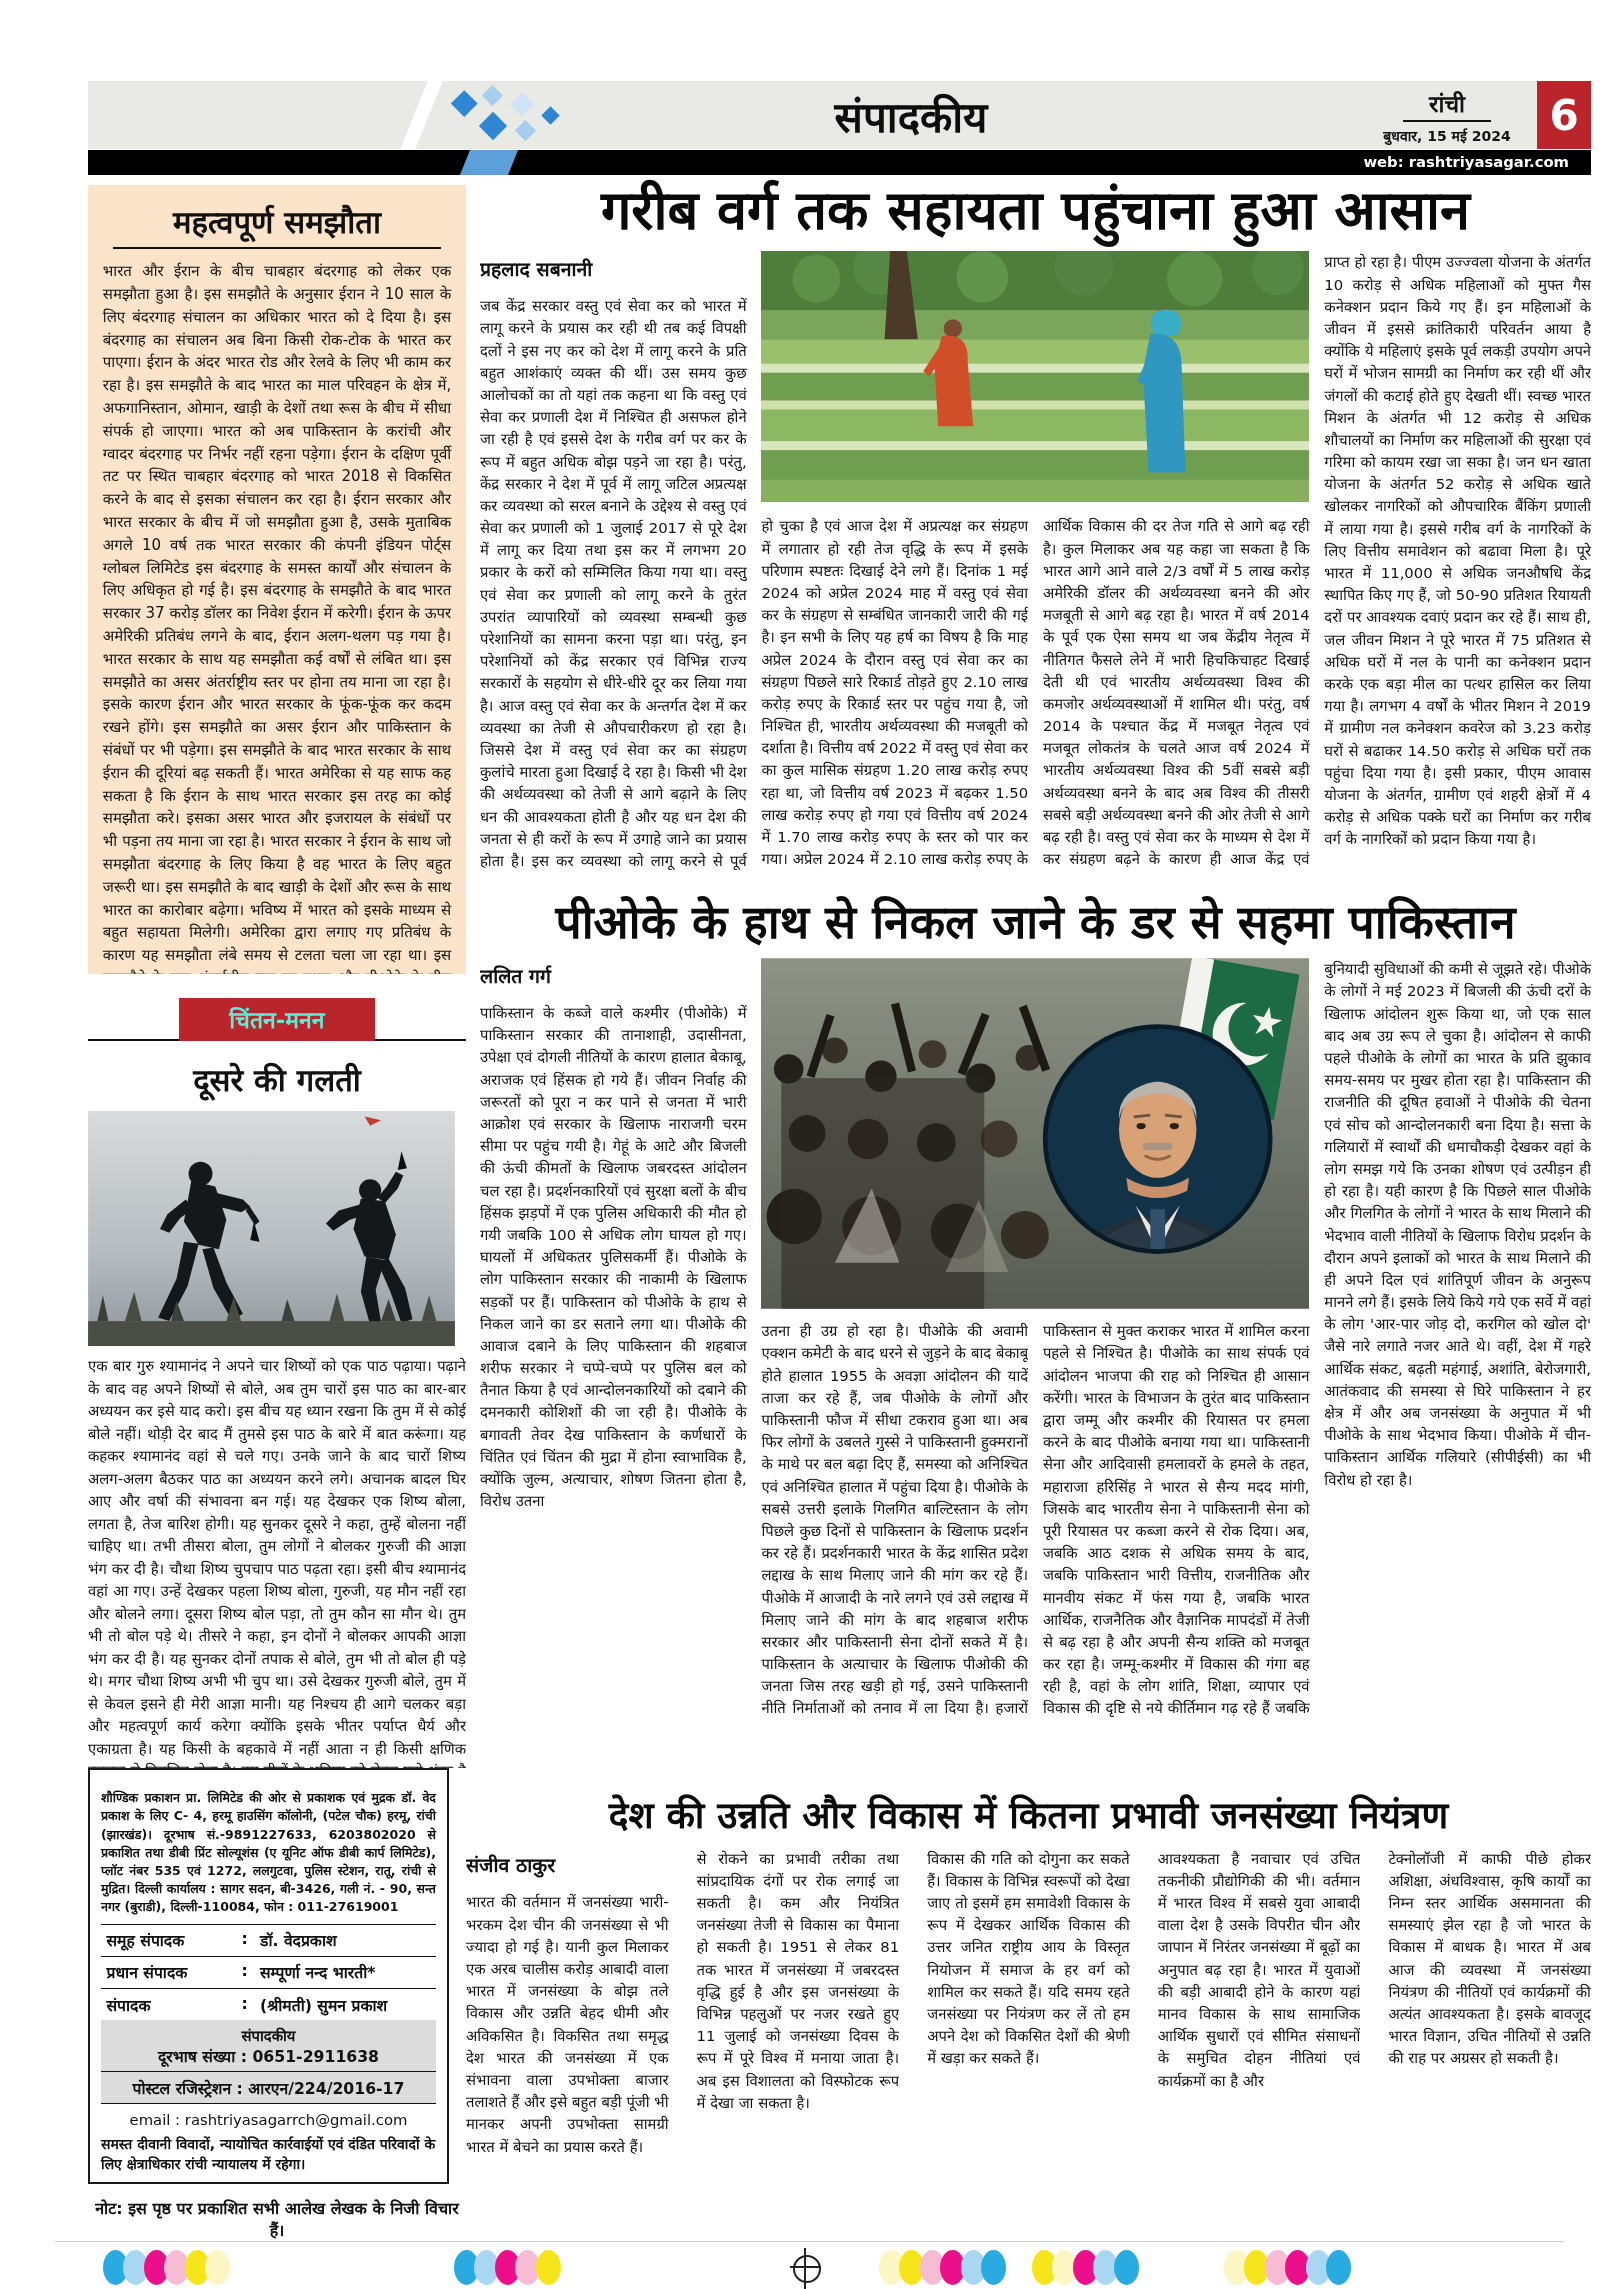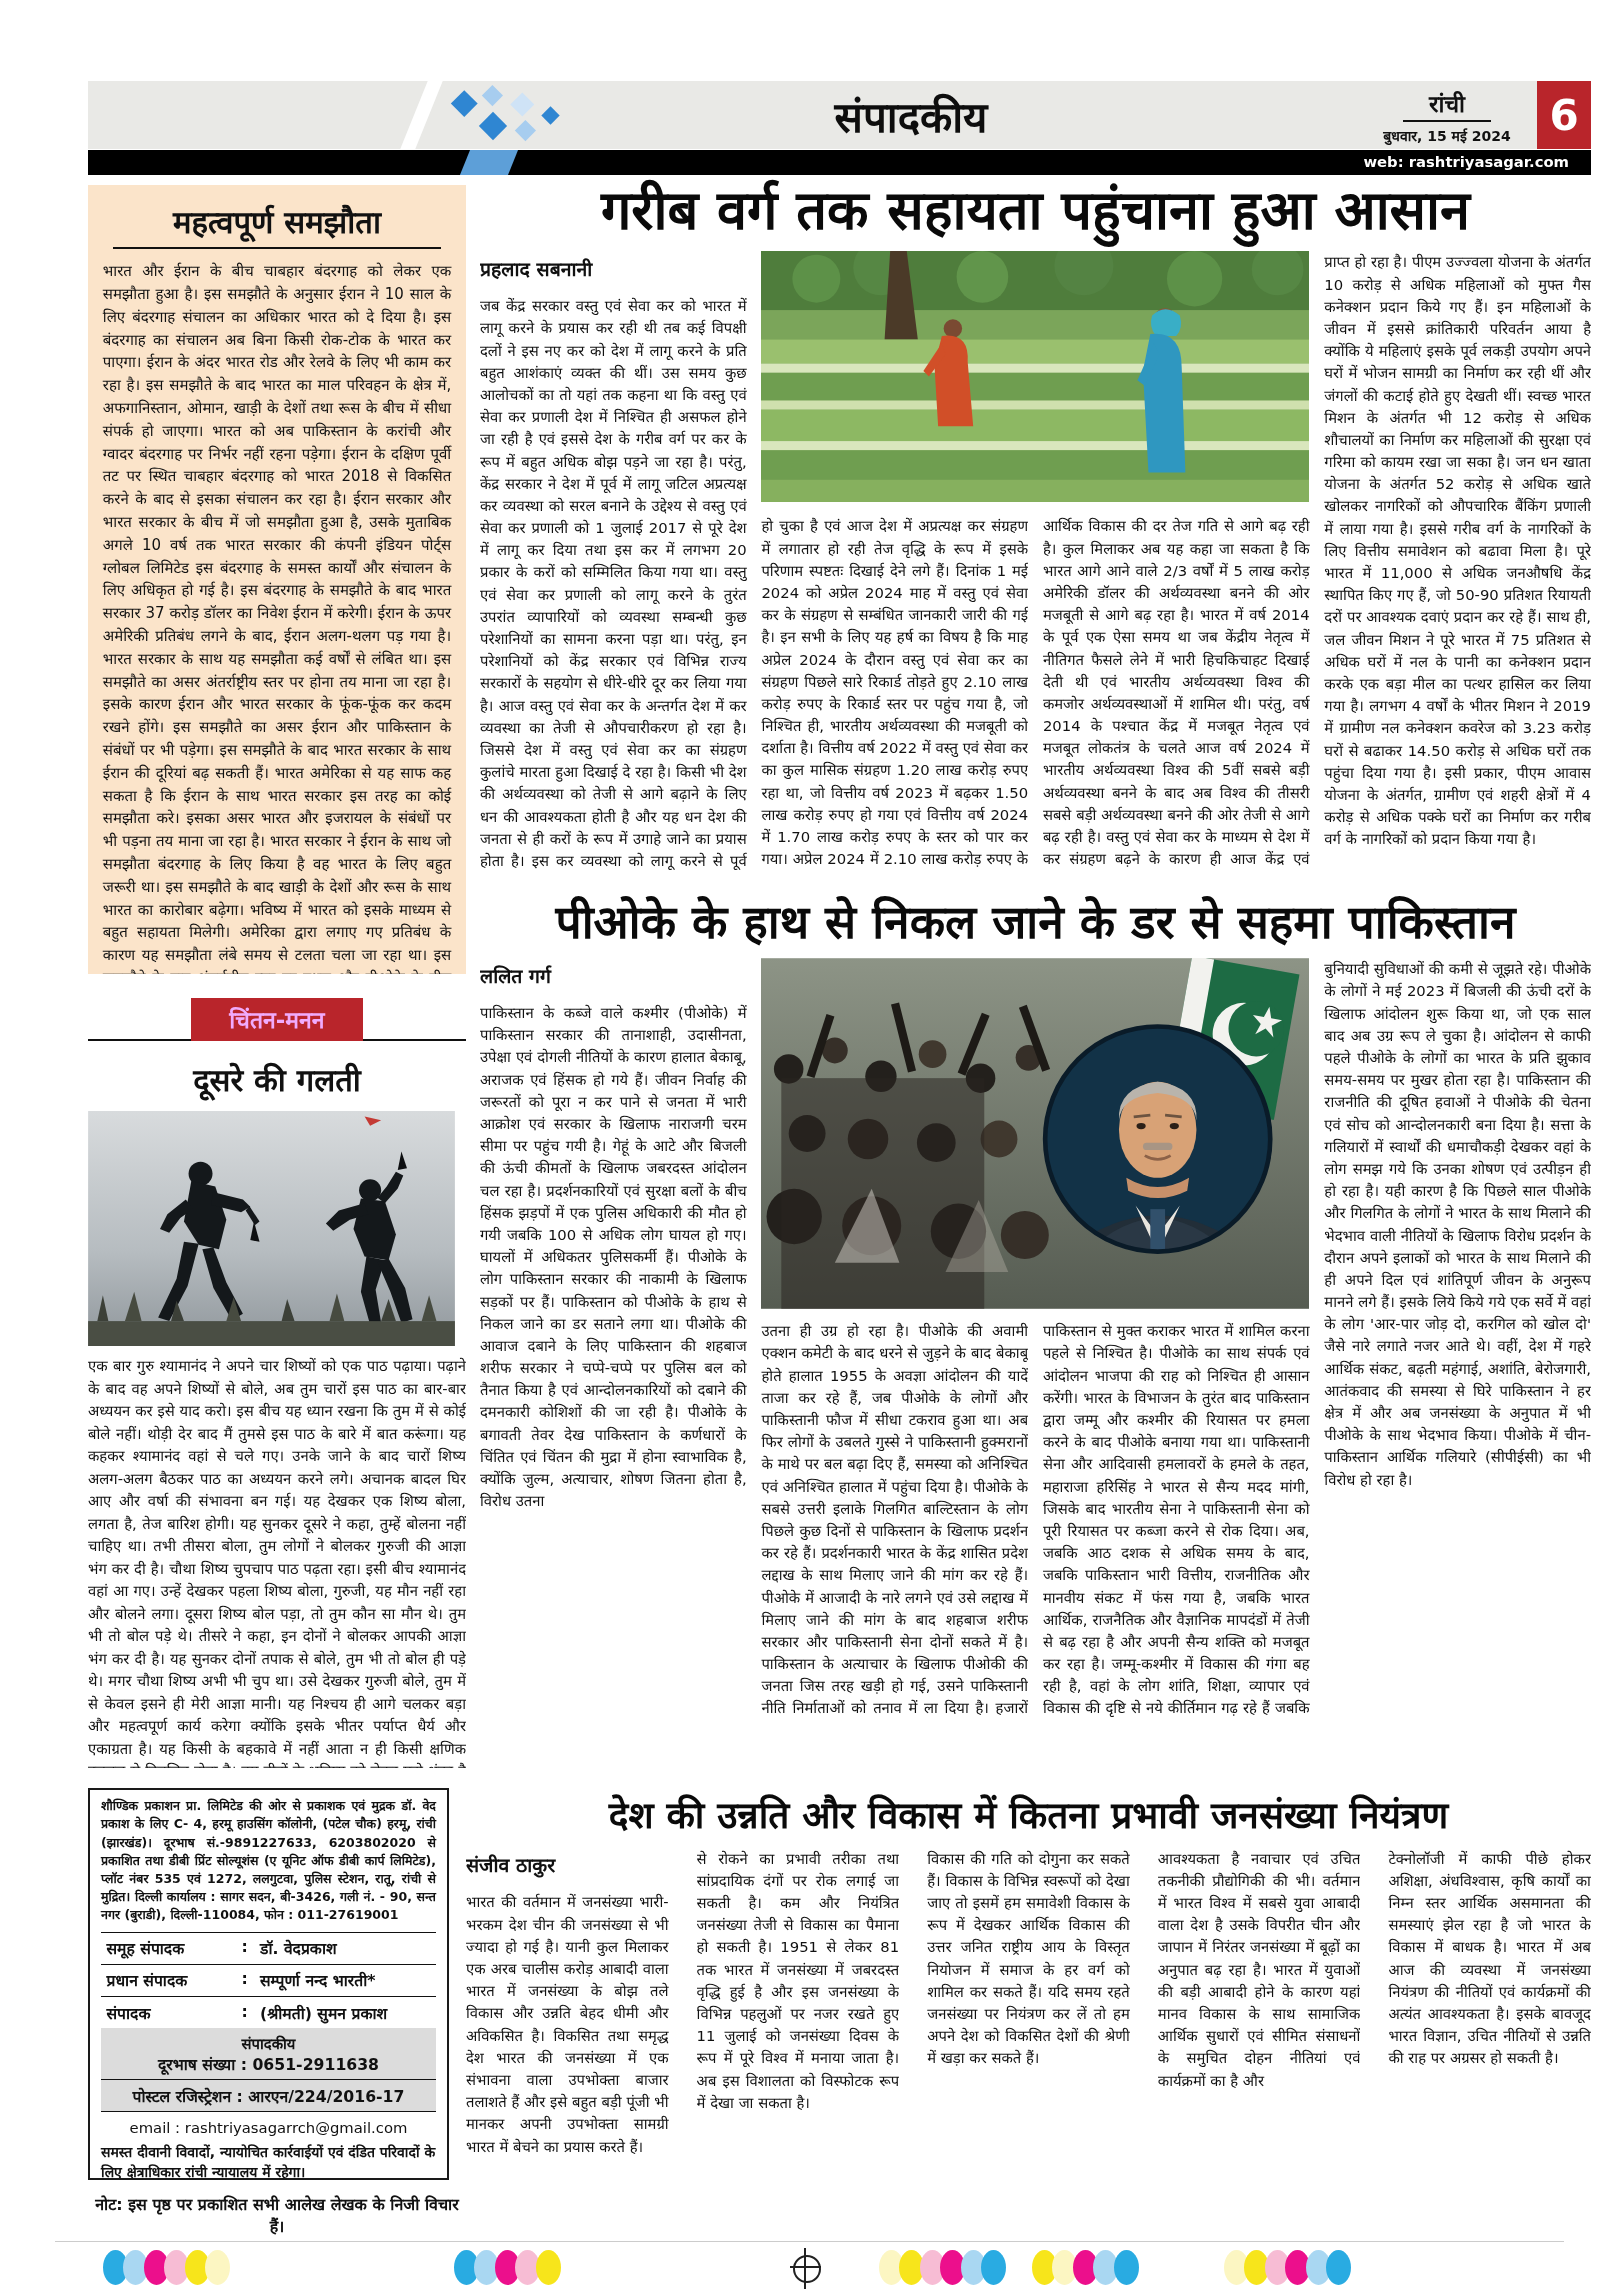--- a/index.html
+++ b/index.html
@@ -23,26 +23,26 @@
   .web-strip .lite{position:absolute;left:377px;top:0;width:48px;height:25px;background:#5d9fd8;transform:skewX(-22deg);}
   .web-strip .web{position:absolute;right:22px;top:2.8px;color:#fff;font-size:14.8px;font-weight:bold;}
   
   .sidebar{position:absolute;left:88px;top:185px;width:378px;}
   .peach-box{background:#fbe4ca;padding:13px 14.8px 16.6px;height:759px;overflow:hidden;}
   .peach-box h2{margin:1.8px 0 5.5px;text-align:center;font-size:31px;}
   .peach-box .rule{border-bottom:2.8px solid #111;width:94%;margin:0 auto 11px;}
   .body-just{font-size:14.8px;line-height:1.52;text-align:justify;}
   .chintan{position:relative;margin-top:24px;height:42px;}
   .chintan .line{position:absolute;left:0;right:0;top:41px;border-top:2.8px solid #111;}
-  .chintan .badge{position:relative;margin:0 auto;width:172px;background:#b9252b;color:#f0abfc;text-align:center;
+  .chintan .badge{position:relative;margin:0 auto;width:196px;background:#b9252b;color:#5eead4;text-align:center;
                   font-size:23px;font-weight:bold;padding:5.5px 0;}
   .story-title{text-align:center;font-size:31px;font-weight:bold;margin:18.5px 0 11px;}
   .fight-photo{width:367px;height:235px;display:block;}
   .story-body{margin-top:9.2px;height:413px;overflow:hidden;}
-  .imprint{margin-top:20px;border:2.3px solid #1a1a1a;padding:7px 11px;width:335px;height:374px;overflow:hidden;}
+  .imprint{margin-top:0;border:2.3px solid #1a1a1a;padding:19px 11px;width:335px;height:374px;overflow:hidden;}
   .imprint .pub{font-size:12.5px;font-weight:bold;line-height:1.45;text-align:justify;}
   .ed-row{display:flex;font-size:15.7px;font-weight:bold;padding:4.6px 5.5px;border-top:1.8px solid #111;}
   .ed-row:last-of-type{border-bottom:1.8px solid #111;}
   .ed-row .lbl{width:135px;}
   .ed-row .sep{width:18.5px;}
   .gray-band{background:#dcdcdc;text-align:center;font-weight:bold;font-size:15.7px;padding:4.6px 0;border-bottom:1.8px solid #111;}
   .gray-band .sm{font-size:14.8px;}
   .email-line{text-align:center;font-size:14.8px;padding:6.5px 0 3.7px;border-bottom:0;}
   .legal{font-size:14px;font-weight:bold;line-height:1.4;margin-top:3.7px;}
   .note-line{margin-top:13px;font-size:16px;font-weight:bold;text-align:center;}

